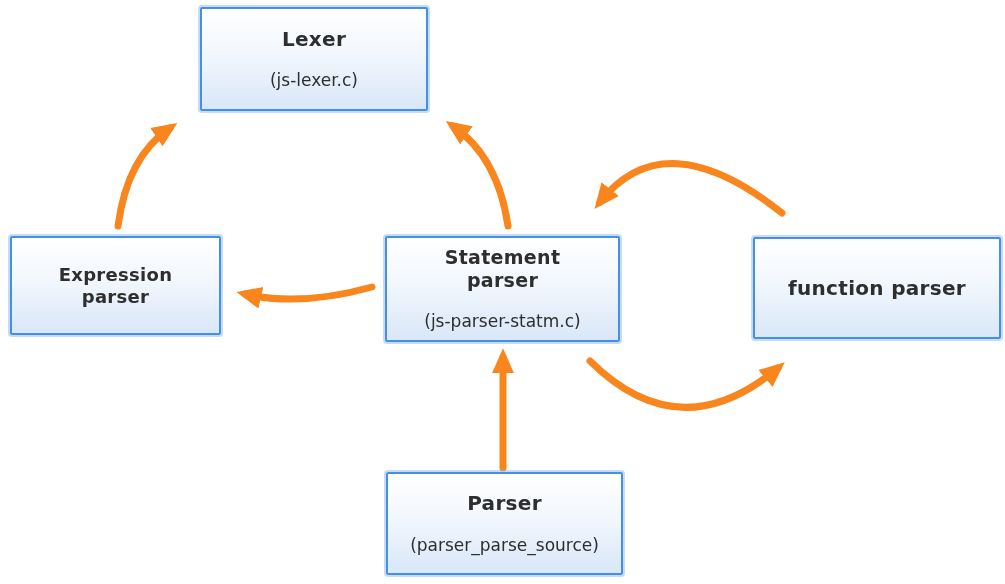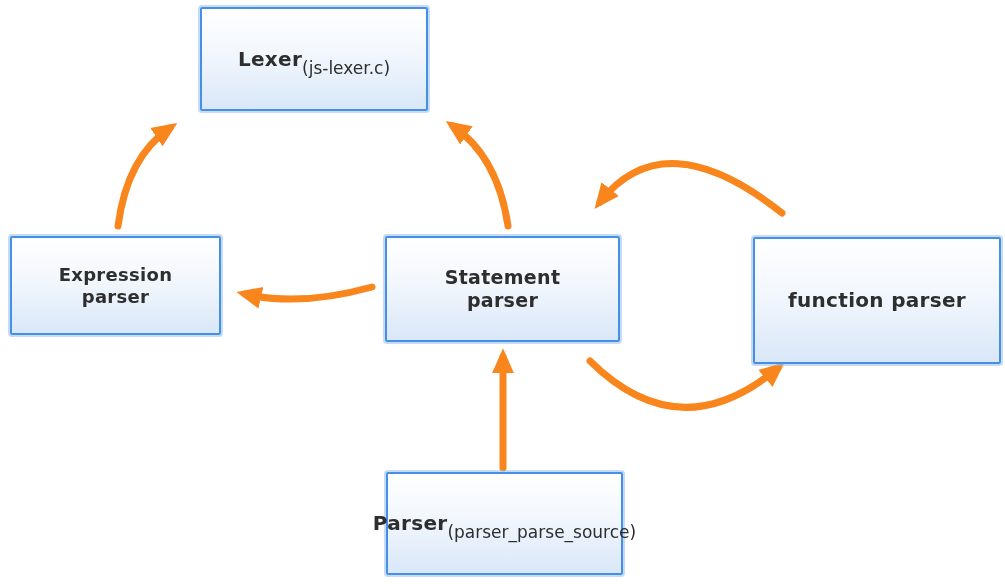--- a/index.html
+++ b/index.html
@@ -30,21 +30,21 @@
   }
   .node {
     position: absolute;
     box-sizing: border-box;
     border: 2px solid #4490E4;
     border-radius: 2px;
     box-shadow: 0 0 0 2px rgba(150, 190, 240, 0.55);
     background: linear-gradient(to bottom, #FFFFFF 0%, #F2F7FD 45%, #D9E7F8 100%);
     color: #2E2E2E;
     display: flex;
-    flex-direction: row;
+    flex-direction: column;
     align-items: center;
     justify-content: center;
     text-align: center;
     padding: 4px 6px;
   }
   .node-title {
     font-size: 20px;
     font-weight: 700;
     line-height: 1.22;
     white-space: pre-line;
@@ -89,23 +89,24 @@
   </div>
 
   <div class="node" style="left:10px; top:236px; width:211px; height:99px;">
     <div class="node-title" style="font-size:18px;">Expression
 parser</div>
   </div>
 
   <div class="node" style="left:385px; top:236px; width:235px; height:106px;text-align:center;">
     <div class="node-title" style="font-size:19px;">Statement
 parser</div>
+    <div class="node-subtitle">(js-parser-statm.c)</div>
   </div>
 
-  <div class="node" style="left:753px; top:237px; width:248px; height:127px;">
+  <div class="node" style="left:753px; top:237px; width:248px; height:102px;">
     <div class="node-title">function parser</div>
   </div>
 
   <div class="node" style="left:386px; top:472px; width:237px; height:103px;">
     <div class="node-title">Parser</div>
     <div class="node-subtitle">(parser_parse_source)</div>
   </div>
 
 </div>
 

